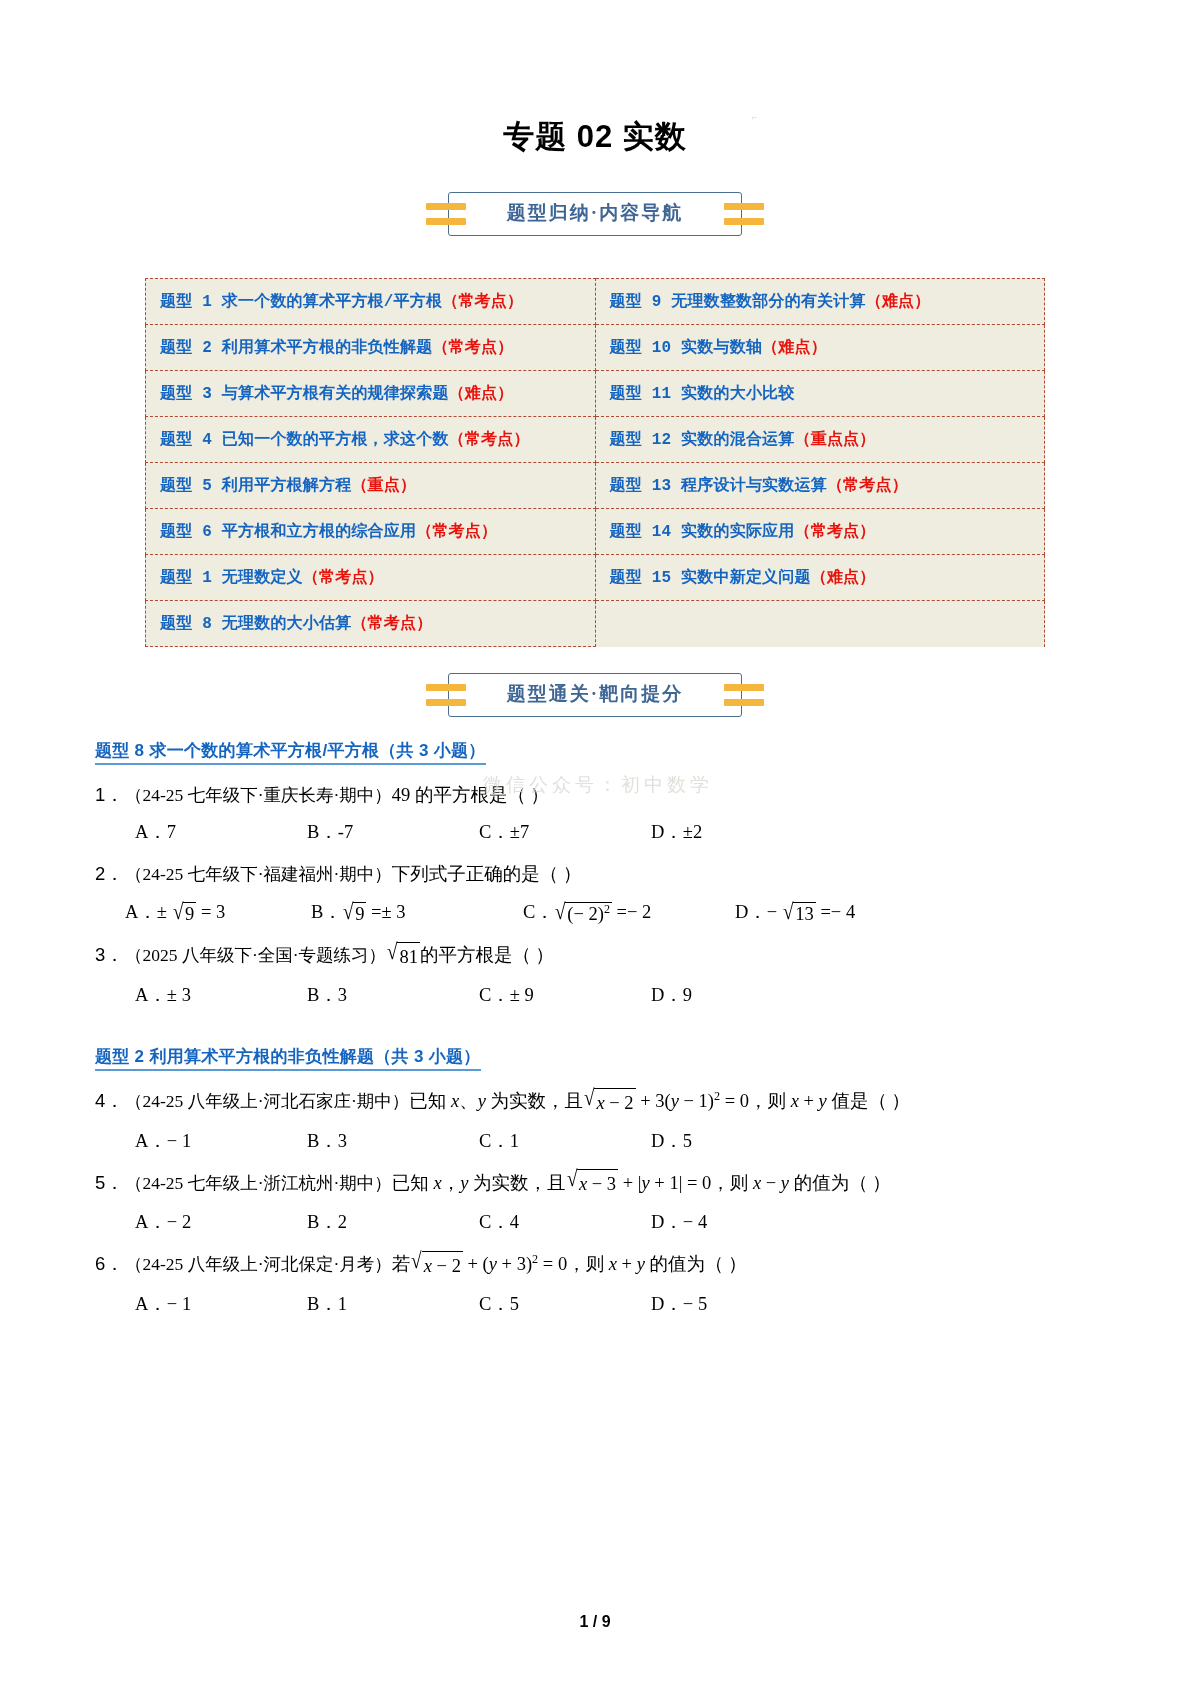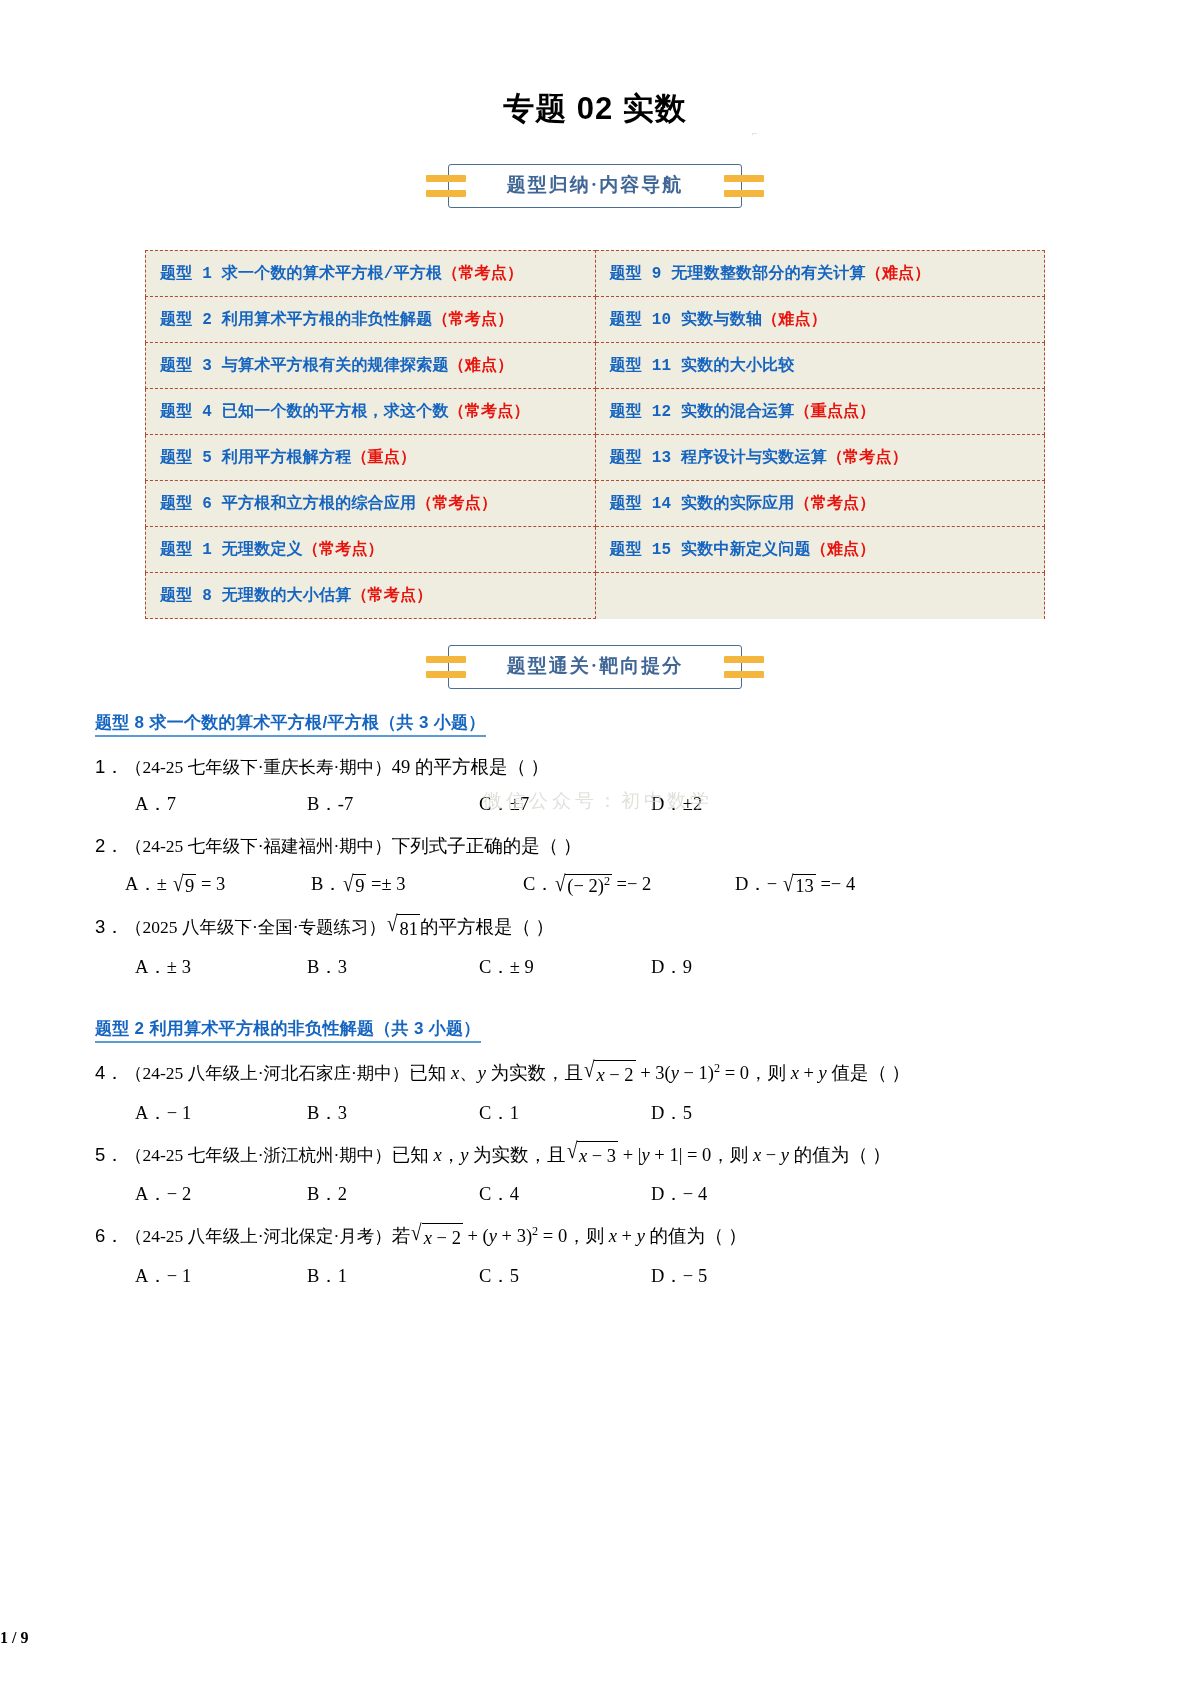--- a/index.html
+++ b/index.html
@@ -23,22 +23,22 @@
     box-sizing: border-box;
   }
 
   
   .doc-title {
     text-align: center;
     font-family: "Liberation Sans", "DejaVu Sans", sans-serif;
     font-weight: bold;
     font-size: 31px;
     letter-spacing: 1px;
-    margin: 16px;
-    padding-top: 72px;
+    margin: 0;
+    padding-top: 116px;
     color: #000;
   }
 
   
   .banner-wrap {
     display: flex;
     justify-content: center;
     align-items: center;
     margin-top: 34px;
   }
@@ -185,22 +185,22 @@
     display: inline-block;
   }
   sup { font-size: 0.66em; vertical-align: super; line-height: 0; }
 
   
   .footer {
     position: absolute;
     bottom: 52px;
     left: 0;
     right: 0;
-    text-align: left;
-    font-family: Liberation Serif, serif;
+    text-align: center;
+    font-family: Liberation Sans, sans-serif;
     font-weight: bold;
     font-size: 16px;
   }
   .tiny-mark {
     position: absolute;
     left: 752px;
     top: 112px;
     font-size: 9px;
     color: #c9c9c9;
   }

